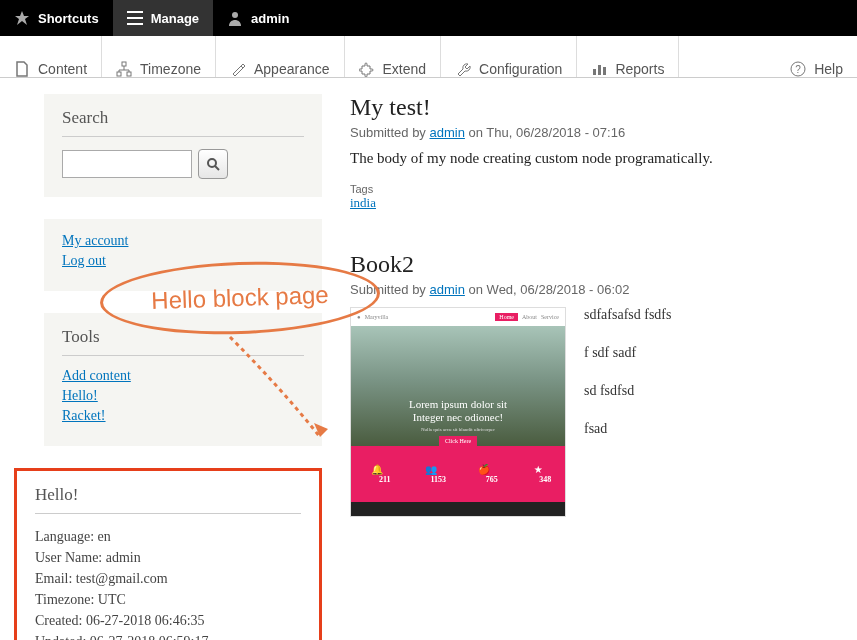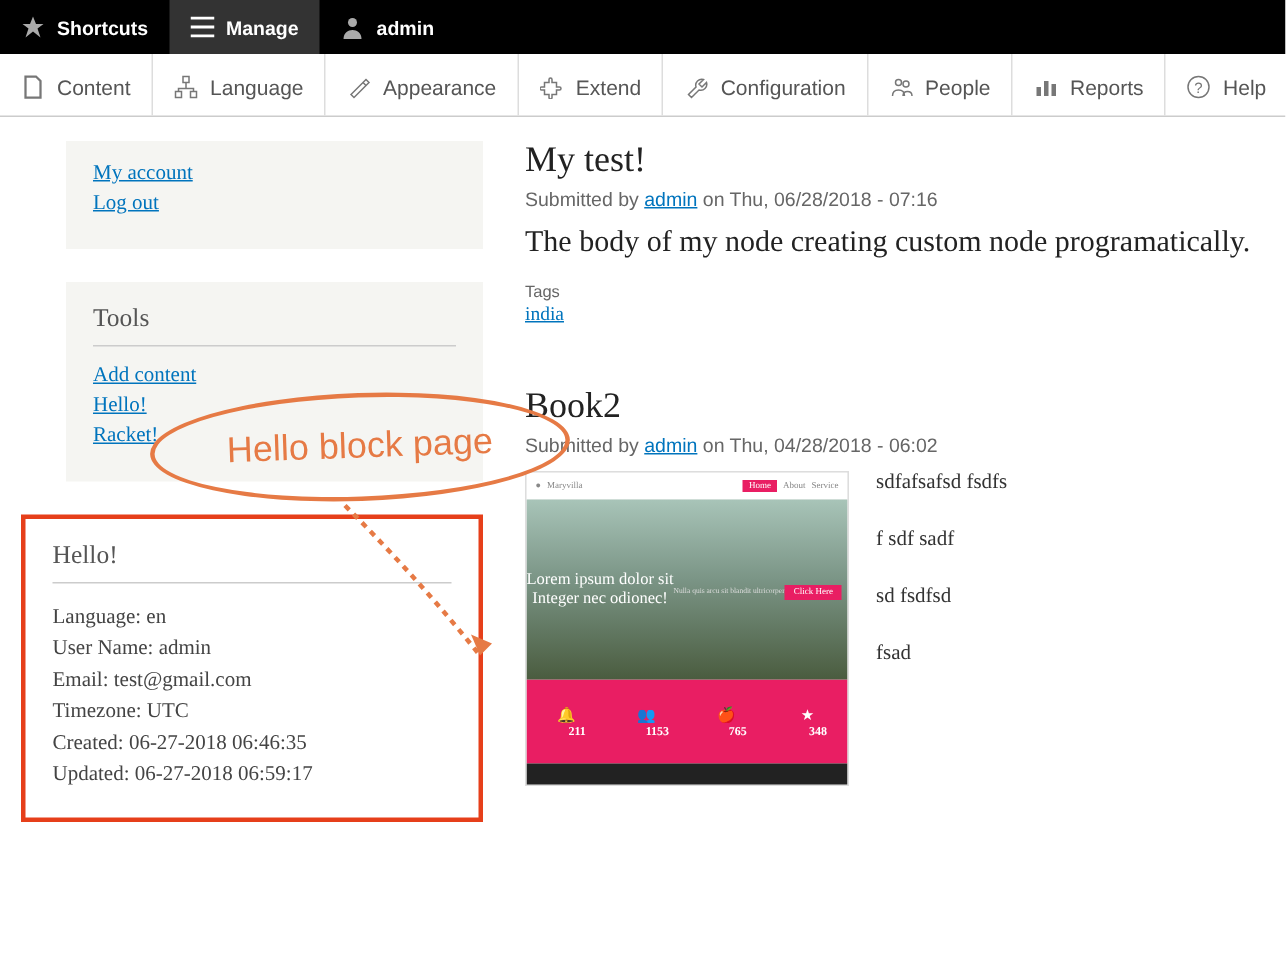--- a/index.html
+++ b/index.html
@@ -7,21 +7,21 @@
 a { color: #0074bd; text-decoration: underline; cursor: pointer; }
 
 
 .topbar { background: #000; height: 36px; display: flex; align-items: stretch; font-family: "Lucida Grande", Arial, sans-serif; font-size: 13px; }
 .topbar-item { display: flex; align-items: center; padding: 0 14px; color: #fff; font-weight: bold; cursor: pointer; }
 .topbar-item.active { background: #333; }
 .topbar-item svg, .topbar-item .ico { margin-right: 8px; }
 
 
 .admintabs { background: #fff; border-bottom: 1px solid #ccc; height: 42px; display: flex; font-family: "Lucida Grande", Arial, sans-serif; }
-.admintab { display: flex; align-items: flex-start; padding: 14px 14px; border-right: 1px solid #ddd; color: #555; cursor: pointer; gap: 8px; font-size: 14px; }
+.admintab { display: flex; align-items: flex-end; padding: 0 14px; border-right: 1px solid #ddd; color: #555; cursor: pointer; gap: 8px; font-size: 14px; }
 .admintab:last-child { border-right: none; margin-left: auto; }
 
 
 .page { display: flex; padding: 16px 0 0 0; }
 .sidebar { width: 340px; padding: 0 18px 0 44px; }
 .main { flex: 1; padding: 0 20px 0 10px; }
 
 .block { background: #f5f5f2; padding: 14px 18px 18px; margin-bottom: 22px; }
 .block h2 { font-weight: normal; font-size: 17px; color: #555; border-bottom: 1px solid #ccc; padding-bottom: 8px; margin-bottom: 12px; font-family: Georgia, serif; }
 .block ul { list-style: none; }
@@ -39,29 +39,29 @@
 .annotation { position: absolute; left: 100px; top: 262px; pointer-events: none; }
 .annotation-ellipse { border: 3px solid #e67a45; border-radius: 50%; width: 280px; height: 72px; display: flex; align-items: center; justify-content: center; transform: rotate(-2deg); }
 .annotation-text { color: #e67a45; font-size: 24px; font-family: Arial, sans-serif; }
 .annotation-arrow { position: absolute; left: 120px; top: 65px; width: 120px; height: 120px; }
 
 
 .article { margin-bottom: 40px; }
 .article h1 { font-size: 24px; font-weight: normal; color: #222; margin-bottom: 4px; }
 .meta { color: #666; font-size: 13px; font-family: Arial, sans-serif; margin-bottom: 10px; }
 .meta a { color: #0074bd; }
-.article-body { font-size: 20px; color: #222; margin-bottom: 16px; }
+.article-body { font-size: 15px; color: #222; margin-bottom: 16px; }
 .tags-label { font-size: 11px; color: #666; font-family: Arial, sans-serif; }
 .tag-link { font-size: 13px; }
 
 .book2-row { display: flex; gap: 18px; align-items: flex-start; }
 .thumb { width: 216px; height: 210px; background: #eee; border: 1px solid #ddd; position: relative; overflow: hidden; }
 .thumb-head { height: 18px; background: #fff; display: flex; align-items: center; padding: 0 6px; gap: 4px; font-size: 6px; color: #888; }
 .thumb-head .redbtn { background: #e91e63; color:#fff; padding:1px 4px; }
-.thumb-hero { height: 120px; background: linear-gradient(180deg,#a8c4b8 0%,#7a9485 45%,#4a5c3f 100%); position: relative; display:flex; align-items:center; justify-content:flex-start; flex-direction:row; }
+.thumb-hero { height: 120px; background: linear-gradient(180deg,#a8c4b8 0%,#7a9485 45%,#4a5c3f 100%); position: relative; display:flex; align-items:center; justify-content:flex-end; flex-direction:column; }
 .thumb-hero .lorem { color:#fff; font-size:11px; text-align:center; font-family: Georgia, serif; line-height:1.2; }
 .thumb-hero .sub { color:#ddd; font-size:5px; margin-top:3px; }
 .thumb-hero .cta { background:#e91e63; color:#fff; font-size:6px; padding:2px 6px; margin-top:4px; }
 .thumb-stats { height: 56px; background: #e91e63; display: flex; }
 .thumb-stat { flex:1; display:flex; flex-direction:column; align-items:center; justify-content:center; color:#fff; }
 .thumb-stat .ic { font-size:10px; }
 .thumb-stat .num { font-size:8px; font-weight:bold;margin-left:14px; }
 .thumb-foot { height:16px; background:#222; }
 .book2-text p { margin-bottom: 22px; font-size: 14px; }
 
@@ -101,67 +101,71 @@
         </svg>
         <span>Content</span>
       </div>
   <div class="admintab">
         <svg width="16" height="16">
           <rect x="6" y="1" width="4" height="4" fill="none" stroke="#777"></rect>
           <rect x="1" y="11" width="4" height="4" fill="none" stroke="#777"></rect>
           <rect x="11" y="11" width="4" height="4" fill="none" stroke="#777"></rect>
           <path d="M8 5v4M3 11V9h10v2" fill="none" stroke="#777"></path>
         </svg>
-        <span>Language</span>
+        <span>Timezone</span>
       </div>
   <div class="admintab">
         <svg width="16" height="16">
           <path d="M3 13l8-8 2 2-8 8z M11 5l2-2 2 2-2 2z" fill="none" stroke="#777"></path>
         </svg>
         <span>Appearance</span>
       </div>
   <div class="admintab">
         <svg width="16" height="16">
           <path d="M3 5h3V3a1 1 0 012 0v2h3v3h2a1 1 0 010 2h-2v3H8v2a1 1 0 01-2 0v-2H3v-3H1a1 1 0 010-2h2z" fill="none" stroke="#777"></path>
         </svg>
         <span>Extend</span>
       </div>
   <div class="admintab">
         <svg width="16" height="16">
           <path d="M13 3a4 4 0 00-5 5L3 13l2 2 5-5a4 4 0 005-5l-3 3-2-2z" fill="none" stroke="#777"></path>
         </svg>
         <span>Configuration</span>
-      </div>
-  <div class="admintab">
-        <svg width="16" height="16">
-          <circle cx="6" cy="5" r="2" fill="none" stroke="#777"></circle>
-          <circle cx="11" cy="6" r="2" fill="none" stroke="#777"></circle>
-          <path d="M2 14c0-3 2-4 4-4s4 1 4 4M9 14c0-2 1-3 3-3s3 1 3 3" fill="none" stroke="#777"></path>
-        </svg>
-        <span>People</span>
       </div>
   <div class="admintab">
         <svg width="16" height="16">
           <rect x="2" y="8" width="3" height="6" fill="#777"></rect>
           <rect x="7" y="4" width="3" height="10" fill="#777"></rect>
           <rect x="12" y="6" width="3" height="8" fill="#777"></rect>
         </svg>
         <span>Reports</span>
       </div>
   <div class="admintab">
         <svg width="16" height="16">
           <circle cx="8" cy="8" r="7" fill="none" stroke="#777"></circle>
           <text x="8" y="12" text-anchor="middle" font-size="10" fill="#777">?</text>
         </svg>
         <span>Help</span>
       </div>
 </div>
 
 <div class="page">
   <div class="sidebar">
+    <div class="block">
+      <h2>Search</h2>
+      <div class="search-row">
+        <input type="text" placeholder="" style="">
+        <div class="search-btn">
+          <svg width="14" height="14">
+                <circle cx="6" cy="6" r="4" fill="none" stroke="#555" stroke-width="2"></circle>
+                <path d="M9 9l4 4" stroke="#555" stroke-width="2"></path>
+              </svg>
+        </div>
+      </div>
+    </div>
 
     <div class="block">
       <ul>
         <li><a>My account</a></li>
         <li><a>Log out</a></li>
       </ul>
     </div>
 
     <div class="block">
       <h2>Tools</h2>
@@ -191,21 +195,21 @@
         <span>Submitted by </span><a>admin</a><span> on Thu, 06/28/2018 - 07:16</span>
       </div>
       <div class="article-body">The body of my node creating custom node programatically.</div>
       <div class="tags-label">Tags</div>
       <a class="tag-link">india</a>
     </div>
 
     <div class="article">
       <h1>Book2</h1>
       <div class="meta">
-        <span>Submitted by </span><a>admin</a><span> on Thu, 04/28/2018 - 06:02</span>
+        <span>Submitted by </span><a>admin</a><span> on Wed, 06/28/2018 - 06:02</span>
       </div>
       <div class="book2-row">
         <div class="thumb">
           <div class="thumb-head">
                 <span>●</span>
                 <span>Maryvilla</span>
                 <span style="flex:1"></span>
                 <span class="redbtn">Home</span>
                 <span>About</span>
                 <span>Service</span>

